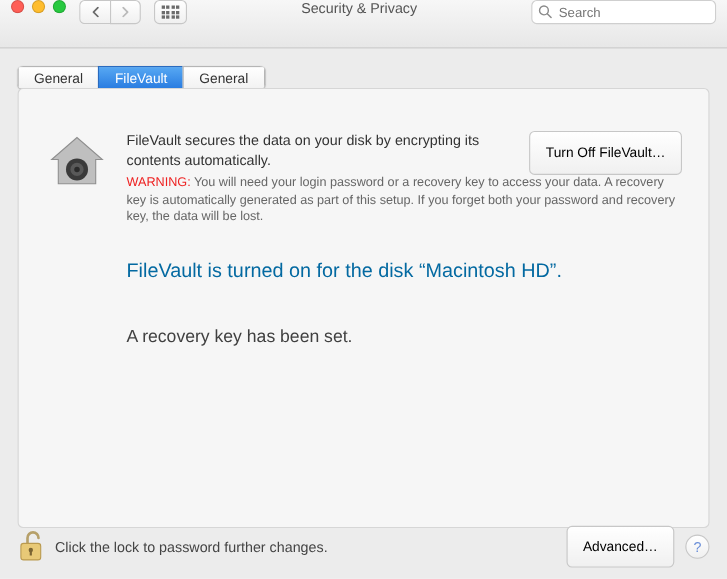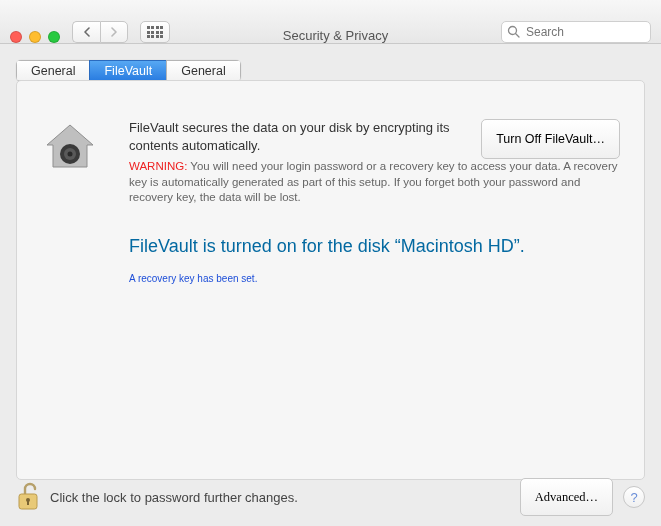--- a/index.html
+++ b/index.html
@@ -4,21 +4,21 @@
 <style>
   * { box-sizing: border-box; margin: 0; padding: 0; }
   html, body { width: 661px; height: 526px; font-family: -apple-system, "Helvetica Neue", Arial, sans-serif; background: #f0f0f0; overflow: hidden; }
   body { background: #ececec; }
 
   .titlebar {
     height: 44px;
     background: linear-gradient(#f7f7f7, #e7e7e7);
     border-bottom: 1px solid #c9c9c9;
     display: flex;
-    align-items: flex-end;
+    align-items: flex-start;
     padding: 0 10px;
     gap: 8px;
     font-size: 13px;
     color: #444;
   }
   .traffic-lights { display: flex; gap: 7px; margin-right: 4px; }
   .tl { width: 12px; height: 12px; border-radius: 50%; border: 0.5px solid rgba(0,0,0,.15); }
   .tl.red { background: #ff5f57; }
   .tl.yellow { background: #ffbd2e; }
   .tl.green { background: #28c940; }
@@ -36,21 +36,21 @@
     width: 30px; height: 22px; display:flex; align-items:center; justify-content:center;
     background: linear-gradient(#ffffff,#f0f0f0);
     border: 1px solid #c7c7c7; border-radius: 5px; margin-left:4px;
   }
   .grid-icon { display:grid; grid-template-columns:repeat(4,3px); grid-template-rows:repeat(3,3px); gap:1.5px; }
   .grid-icon span { background:#6b6b6b; width:3px; height:3px; }
 
   .title-text { flex: 1; text-align: center; color: #555; font-size: 13px; }
 
   .searchwrap {
-    width: 150px; height: 22px; position: relative;
+    width: 168px; height: 22px; position: relative;
   }
   .searchwrap input {
     width:100%; height: 100%; border:1px solid #cfcfcf; border-radius: 5px;
     background:#fff; padding: 0 6px 0 24px; font-size:12px; color:#333;
   }
   .searchwrap svg { position:absolute; left:6px; top:4px; }
 
   .content {
     padding: 16px 16px 0 16px;
   }
@@ -74,50 +74,50 @@
   .panel {
     margin-top: -1px;
     border: 1px solid #d6d6d6;
     border-radius: 5px;
     background: #f6f6f6;
     min-height: 400px;
     padding: 38px 24px 20px 24px;
     position: relative;
   }
 
-  .row1 { display:flex; gap: 30px; }
+  .row1 { display:flex; gap: 16px; }
   .house-icon { width: 58px; height: 58px; flex-shrink:0; }
 
   .desc { flex:1; font-size:13px; color:#333; line-height:1.35; }
   .btn-turnoff {
     height: 40px; padding: 0 14px; border:1px solid #c7c7c7; border-radius:5px;
     background: linear-gradient(#ffffff,#f0f0f0); font-size:12.5px; white-space:nowrap;
     cursor:pointer;
   }
 
   .warning {
     margin-top: 0; font-size: 11.5px; color:#666; line-height:1.35;
     max-width: 505px;
   }
   .warning .label { color:#e22; }
 
   .status-line { margin-top: 30px; font-size:18px; color:#0369a1; }
-  .recovery-line { margin-top: 16px; font-size:10px; color:#1d4ed8; }
+  .recovery-line { margin-top: 41px; font-size:16px; color:#404040; }
 
   .footer {
     position: absolute; left:0; right:0; bottom:0;
     padding: 10px 16px 10px 16px;
     display:flex; align-items:center; gap:10px;
     font-size:13px; color:#444;
   }
   .lock { width:24px; height:30px; flex-shrink:0; }
   .footer-text { flex:1; }
   .btn-advanced {
     height: 38px; padding: 0 14px; border:1px solid #c7c7c7; border-radius:5px;
-    background: linear-gradient(#ffffff,#f0f0f0); font-size:12.5px; cursor:pointer;font-family:Liberation Serif, serif;
+    background: linear-gradient(#ffffff,#f0f0f0); font-size:12.5px; cursor:pointer;
   }
   .help {
     width:22px; height:22px; border:1px solid #c7c7c7; border-radius:50%;
     background: linear-gradient(#ffffff,#f0f0f0); display:flex; align-items:center;
     justify-content:center; font-size:13px; color:#6a8ed8; cursor:pointer;
   }
 </style>
 </head>
 <body>
 

